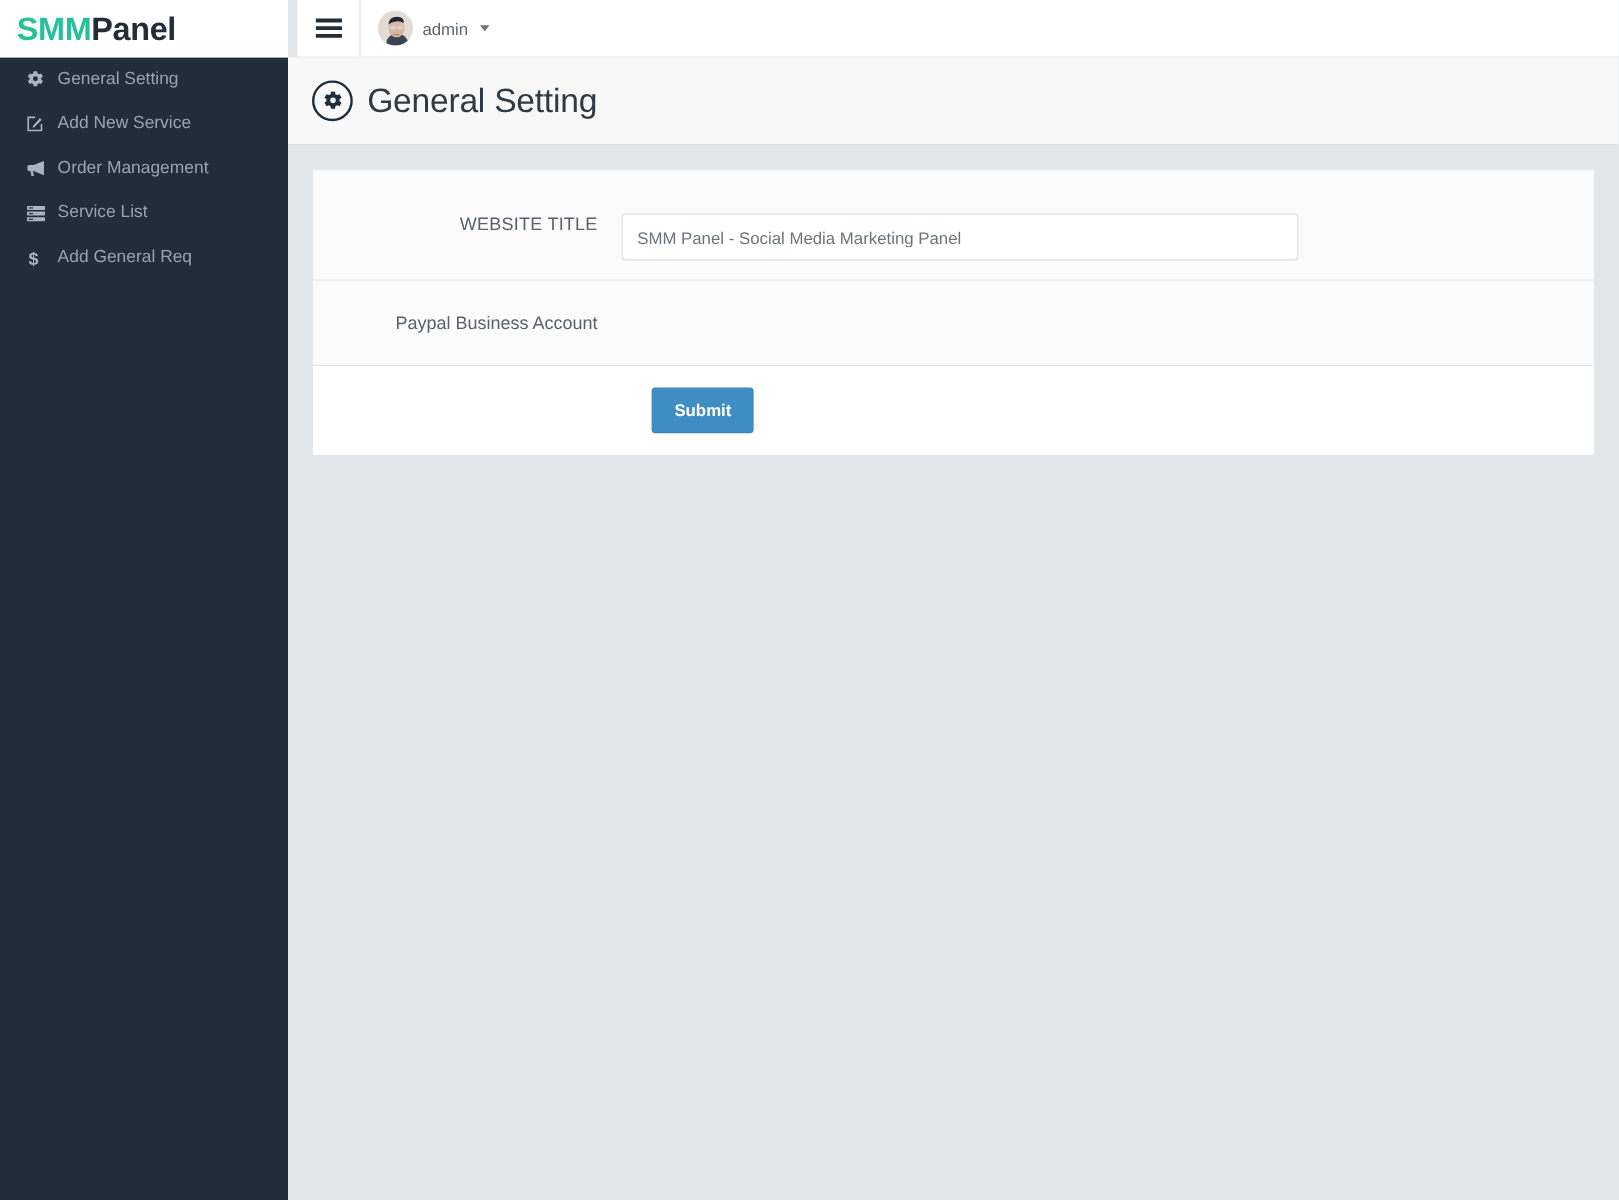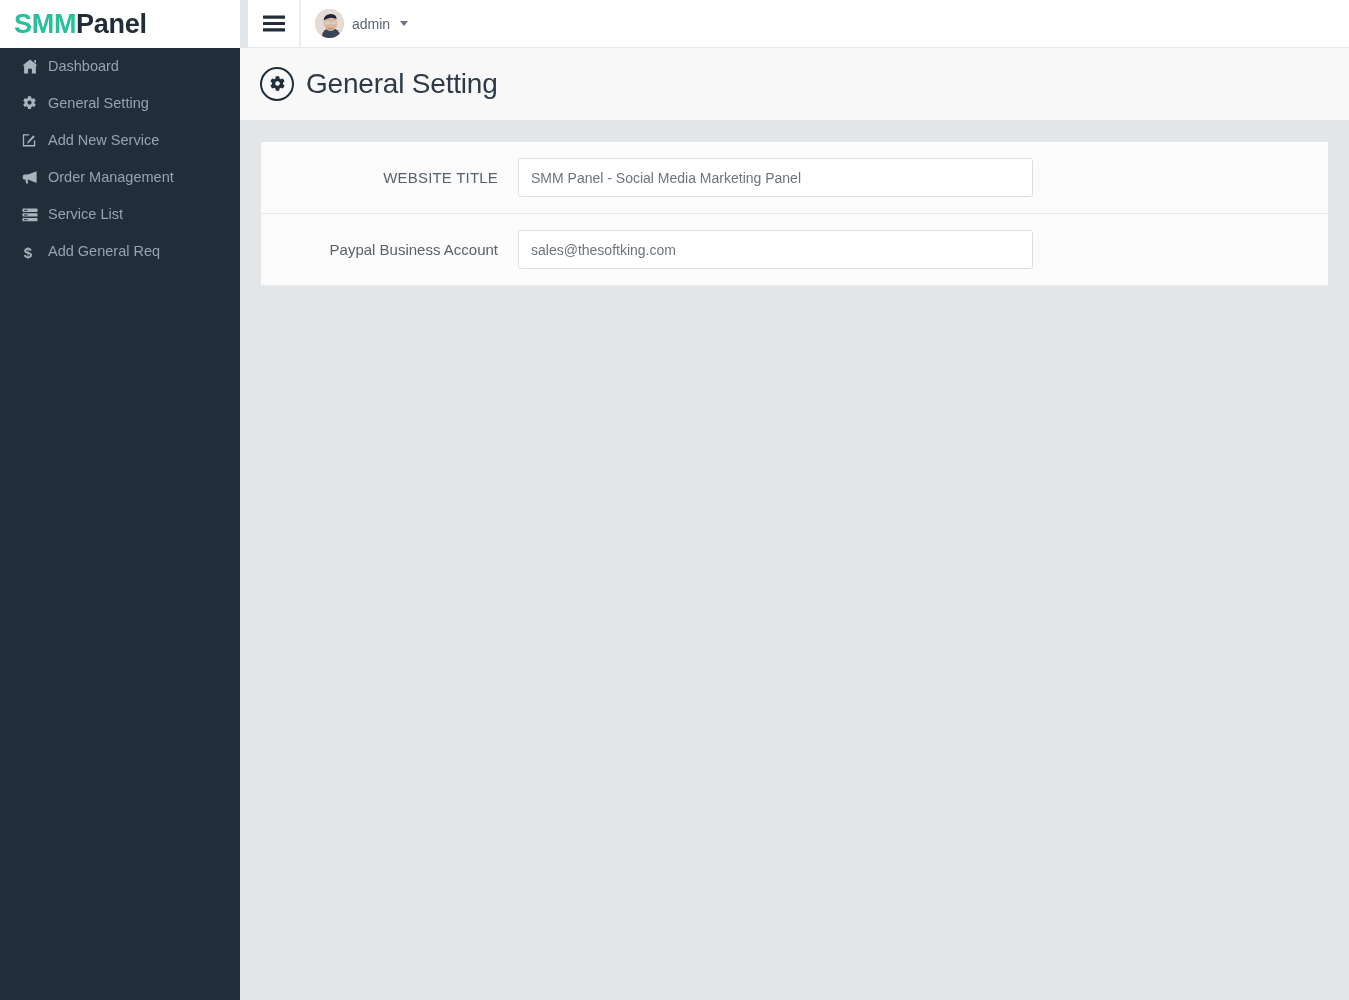--- a/index.html
+++ b/index.html
@@ -142,30 +142,31 @@
   .form-label {
     width: 257px;
     flex: 0 0 257px;
     text-align: right;
     padding-right: 20px;
     color: #58626d;
     font-size: 15px;
   }
   .form-label.upper { letter-spacing: 0.2px; }
   .form-control {
-    width: 515px;
+    width: 564px;
     height: 39px;
     border: 1px solid #dcdfe2;
     border-radius: 3px;
     padding: 0 12px;
     font-size: 14px;
     color: #6c757d;
     background: #ffffff;
     font-family: "Liberation Sans", sans-serif;
     outline: none;
+    margin-top: 20px;
   }
   .panel-footer {
     background: #ffffff;
     padding: 18px 0;
     display: flex;
   }
   .btn-submit {
     margin-left: 282px;
     background: #3e8ec4;
     border: 1px solid #3a85b8;
@@ -187,28 +188,20 @@
 
     <div class="logo-box">
       <span class="logo-text">
         <span class="logo-smm">SMM</span><span class="logo-panel">Panel</span>
       </span>
     </div>
 
 
     <ul class="nav-list">
 
-      <li class="nav-item">
-        <span class="nav-icon">
-          <svg width="16" height="15" viewBox="0 0 16 15" fill="currentColor">
-            <path d="M8 0.6 L0.4 6.6 L2.1 6.6 L2.1 14.4 L6.1 14.4 L6.1 9.8 L9.9 9.8 L9.9 14.4 L13.9 14.4 L13.9 6.6 L15.6 6.6 Z M12.3 1.1 L12.3 3.0 L14.0 4.4 L14.0 1.1 Z"></path>
-          </svg>
-        </span>
-        <span class="nav-label">Dashboard</span>
-      </li>
 
       <li class="nav-item">
         <span class="nav-icon">
           <svg width="15" height="15" viewBox="0 0 16 16" fill="currentColor">
             <path d="M9.6 0.3 H6.4 L6.1 2.3 a5.6 5.6 0 0 0-1.3 0.75 L2.9 2.3 L1.3 5.05 L2.85 6.3 a5.7 5.7 0 0 0 0 1.5 L1.3 9.05 L2.9 11.8 L4.8 11.05 a5.6 5.6 0 0 0 1.3 0.75 L6.4 13.8 H9.6 L9.9 11.8 a5.6 5.6 0 0 0 1.3-0.75 l1.9 0.75 L14.7 9.05 L13.15 7.8 a5.7 5.7 0 0 0 0-1.5 L14.7 5.05 L13.1 2.3 L11.2 3.05 A5.6 5.6 0 0 0 9.9 2.3 Z M8 4.85 A2.2 2.2 0 1 1 8 9.25 A2.2 2.2 0 0 1 8 4.85 Z"></path>
           </svg>
         </span>
         <span class="nav-label">General Setting</span>
       </li>
 
@@ -298,20 +291,22 @@
   <div class="content">
     <div class="panel">
 
       <div class="form-row">
         <label class="form-label upper">WEBSITE TITLE</label>
         <input class="form-control" type="text" value="SMM Panel - Social Media Marketing Panel" placeholder="Website Title" style="">
       </div>
 
       <div class="form-row">
         <label class="form-label">Paypal Business Account</label>
-        <input class="form-control" type="text" value="sales@thesoftking.com" placeholder="Paypal Business Account" style="">
       </div>
 
+      <div class="panel-footer">
+        <button class="btn-submit">Submit</button>
+      </div>
 
     </div>
   </div>
 
 </div>
 
 </body></html>

